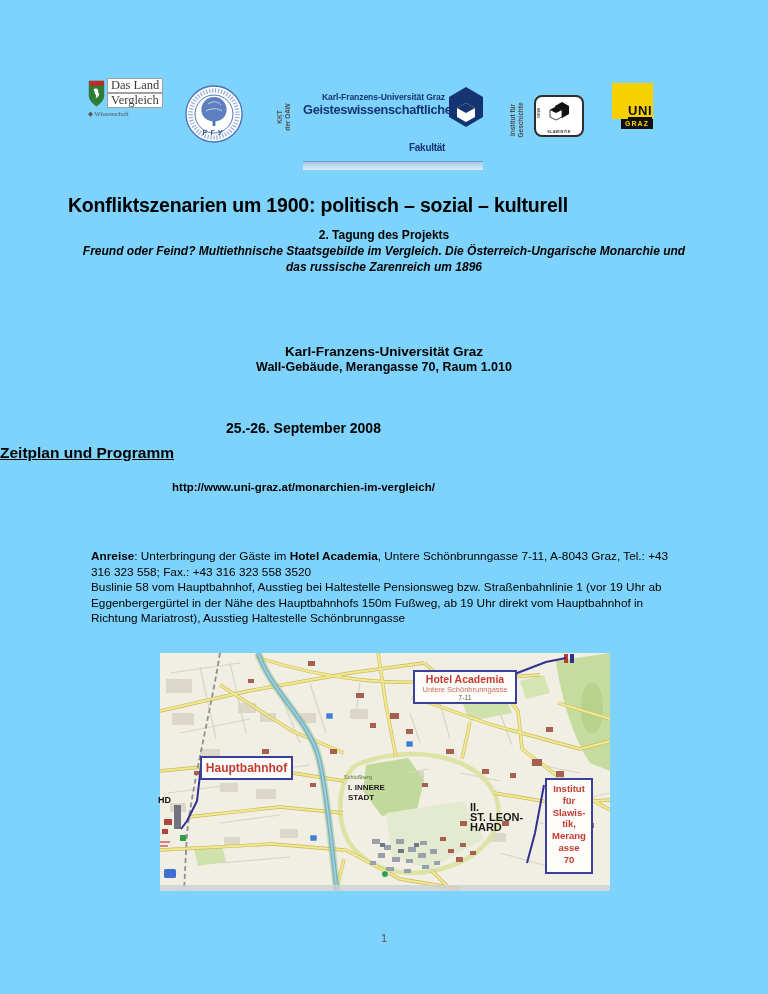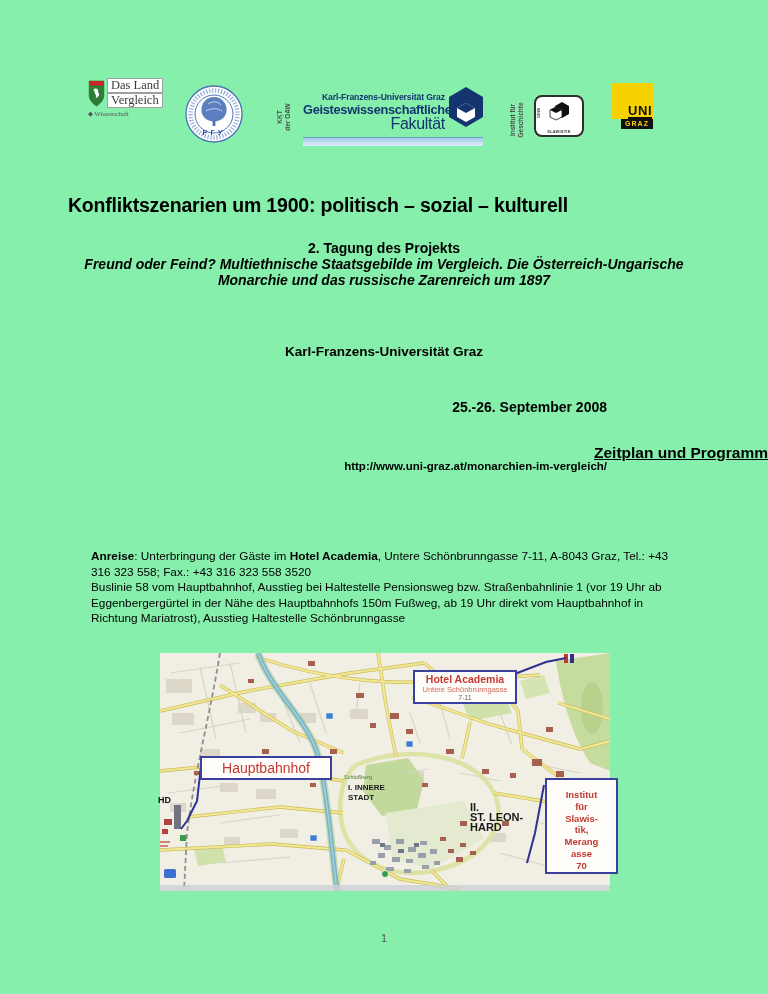--- a/index.html
+++ b/index.html
@@ -1,18 +1,18 @@
 <!DOCTYPE html>
 <html lang="de" style="--navy-logo: #14356f; --label-border: #3b3f9e; --label-text: #c43a32; --uni-yellow: #f8d200; --route-blue: #2f3192;"><head>
 <meta charset="utf-8">
 <style>
   html,body { margin:0; padding:0; background:#e8e8e8; }
   .page {
     position:relative; width:768px; height:994px; margin:0 auto;
-    background:#86efac; overflow:hidden;
+    background:#7dd3fc; overflow:hidden;
     font-family:"Liberation Sans","DejaVu Sans",sans-serif; color:#000;
   }
   .abs { position:absolute; }
   .pre { white-space:pre-line; }
 
   
   .logo-st { left:88px; top:78px; display:flex; }
   .st-crest { width:17px; height:27px; margin-top:2px; }
   .st-text { margin-left:2px; font-family:"Liberation Serif","DejaVu Serif",serif; color:#3a3a3a; }
   .st-box { border:1px solid #a0a0a0; font-size:12.5px; line-height:13px; padding:0 3px; background:#fff; width:fit-content; }
@@ -23,21 +23,21 @@
   .vtext { position:absolute; transform:rotate(-90deg); transform-origin:center;
            font-size:6.5px; font-weight:bold; color:#4d4d4d; line-height:8px; text-align:center; }
   .vtext-kkt { left:262px; top:109px; width:44px; }
   .vtext-ge  { left:492px; top:112px; width:50px; }
 
   .logo-kfu { left:303px; top:87px; width:180px; }
   .kfu-row { display:flex; align-items:flex-start; }
   .kfu-text { width:142px; text-align:right; color:var(--navy-logo); padding-top:5px; }
   .kfu-l1 { font-size:8.6px; font-weight:bold; line-height:11px; letter-spacing:-0.1px; }
   .kfu-l2 { font-size:12.8px; font-weight:bold; line-height:14px; letter-spacing:-0.3px; }
-  .kfu-l3 { font-size:16px; font-weight:normal; line-height:14px; letter-spacing:-0.3px; }
+  .kfu-l3 { font-size:10px; font-weight:bold; line-height:14px; letter-spacing:-0.3px;margin-top:24px; }
   .kfu-hex { margin-left:4px; }
   .kfu-bar { margin-top:6px; width:180px; height:8px;
              border-top:1px solid #6d9cc4;
              background:linear-gradient(#a5c9e6,#ddeefa); }
 
   .logo-slaw { left:534px; top:95px; width:46px; height:38px; border:2px solid #2e2e2e;
                border-radius:8px; background:#fff; }
   .slaw-side { position:absolute; left:-7px; top:14px; transform:rotate(-90deg);
                font-size:3.8px; font-weight:bold; color:#444; width:20px; text-align:center; }
   .slaw-bottom { position:absolute; bottom:1px; left:0; right:0; text-align:center;
@@ -49,48 +49,48 @@
   .ug-uni { position:absolute; right:1px; bottom:0; font-size:13px; font-weight:900;
             color:#101010; line-height:13px; letter-spacing:.5px;
             border-bottom:2px solid #101010; padding-bottom:0px; }
   .ug-graz { margin-left:auto; width:32px; height:10px; background:#101010;
              color:var(--uni-yellow); font-size:7px; font-weight:bold; text-align:center;
              line-height:10px; letter-spacing:1px; }
 
   
   .doc-title { top:194px; left:0; width:636px; text-align:center;
                font-size:19.5px; font-weight:bold; letter-spacing:-0.2px; }
-  .subtitle { top:241px; left:80px; width:608px; text-align:center;
-              font-size:14px; font-weight:bold; line-height:15.8px; }
+  .subtitle { top:228px; left:80px; width:608px; text-align:center;
+              font-size:12px; font-weight:bold; line-height:15.8px; }
   .subtitle .it { font-style:italic; }
   .venue { top:344px; left:0; width:768px; text-align:center; font-weight:bold; }
   .venue-name { font-size:13.5px; line-height:16px; }
   .venue-addr { font-size:12.5px; line-height:15px; }
-  .dates { top:399px; left:0; width:607px; text-align:right; font-weight:bold; }
+  .dates { top:420px; left:0; width:607px; text-align:center; font-weight:bold; }
   .date-line { font-size:14px; line-height:16px; }
   .url-line { font-size:11.5px; line-height:15px;margin-top:44px; }
-  .program { top:444px; left:0; width:768px; text-align:right;
+  .program { top:444px; left:0; width:768px; text-align:left;
              font-size:15.5px; font-weight:bold; text-decoration:underline; }
   .day-head { top:510px; left:91px; font-size:17.5px; font-weight:bold; letter-spacing:-0.2px; }
   .anreise { top:549px; left:91px; width:594px; font-size:11.8px; line-height:15.6px; }
   .pagenum { top:932px; left:0; width:768px; text-align:center; font-size:11px; color:#555; }
 
   
   .map { left:160px; top:653px; width:450px; height:238px; }
   .map svg { position:absolute; left:0; top:0; }
   .map-label { position:absolute; background:#fffdfa; border:2px solid var(--label-border);
                color:var(--label-text); text-align:center; box-sizing:border-box; }
   .lbl-hotel { left:253px; top:17px; width:104px; height:34px; padding-top:1px; }
   .lbl-hotel .h1 { font-size:10.5px; font-weight:bold; line-height:12px; }
   .lbl-hotel .h2 { font-size:7.5px; line-height:9px; color:#d0685c; }
   .lbl-hotel .h3 { font-size:7px; line-height:8px; color:#6e6258; }
-  .lbl-hbf { left:40px; top:103px; width:132px; height:24px;
-             font-size:14px; font-weight:normal; line-height:20px; }
-  .lbl-inst { left:385px; top:125px; width:73px; height:96px;
-              font-size:9.5px; font-weight:bold; line-height:11.8px; padding-top:9px; }
+  .lbl-hbf { left:40px; top:103px; width:93px; height:24px;
+             font-size:12px; font-weight:bold; line-height:20px; }
+  .lbl-inst { left:385px; top:125px; width:48px; height:96px;
+              font-size:9.5px; font-weight:bold; line-height:11.8px; padding-top:3px; }
   .map-district { position:absolute; font-weight:bold; color:#1a1a1a; text-align:left; }
   .dst1 { left:188px; top:130px; width:60px; font-size:8px; line-height:9.5px; }
   .dst2 { left:310px; top:149px; width:60px; font-size:11px; line-height:10px; }
   .schloss { position:absolute; left:184px; top:121px; font-size:5.5px; color:#4a7a33; }
   .edgetxt { position:absolute; left:-2px; top:102px; font-size:9px; font-weight:bold; color:#111;margin-top:40px; }
 </style>
 </head>
 <body>
 
 <div class="page">
@@ -154,25 +154,26 @@
     <div class="ug-yellow">
       <div class="ug-uni">UNI</div>
     </div>
     <div class="ug-graz">GRAZ</div>
   </div>
 
   <div class="abs doc-title">Konfliktszenarien um 1900: politisch – sozial – kulturell</div>
 
   <div class="abs subtitle">
     <div>2. Tagung des Projekts</div>
-    <div class="it">Freund oder Feind? Multiethnische Staatsgebilde im Vergleich. Die Österreich-Ungarische Monarchie und das russische Zarenreich um 1897</div>
+    <div class="it">Freund oder Feind? Multiethnische Staatsgebilde im Vergleich. Die Österreich-Ungarische Monarchie und das russische Zarenreich um 1896</div>
   </div>
 
   <div class="abs venue">
     <div class="venue-name">Karl-Franzens-Universität Graz</div>
+    <div class="venue-addr">Wall-Gebäude, Merangasse 70, Raum 1.010</div>
   </div>
 
   <div class="abs dates">
     <div class="date-line">25.-26. September 2008</div>
     <div class="url-line">http://www.uni-graz.at/monarchien-im-vergleich/</div>
   </div>
 
   <div class="abs program">Zeitplan und Programm</div>
 
 

